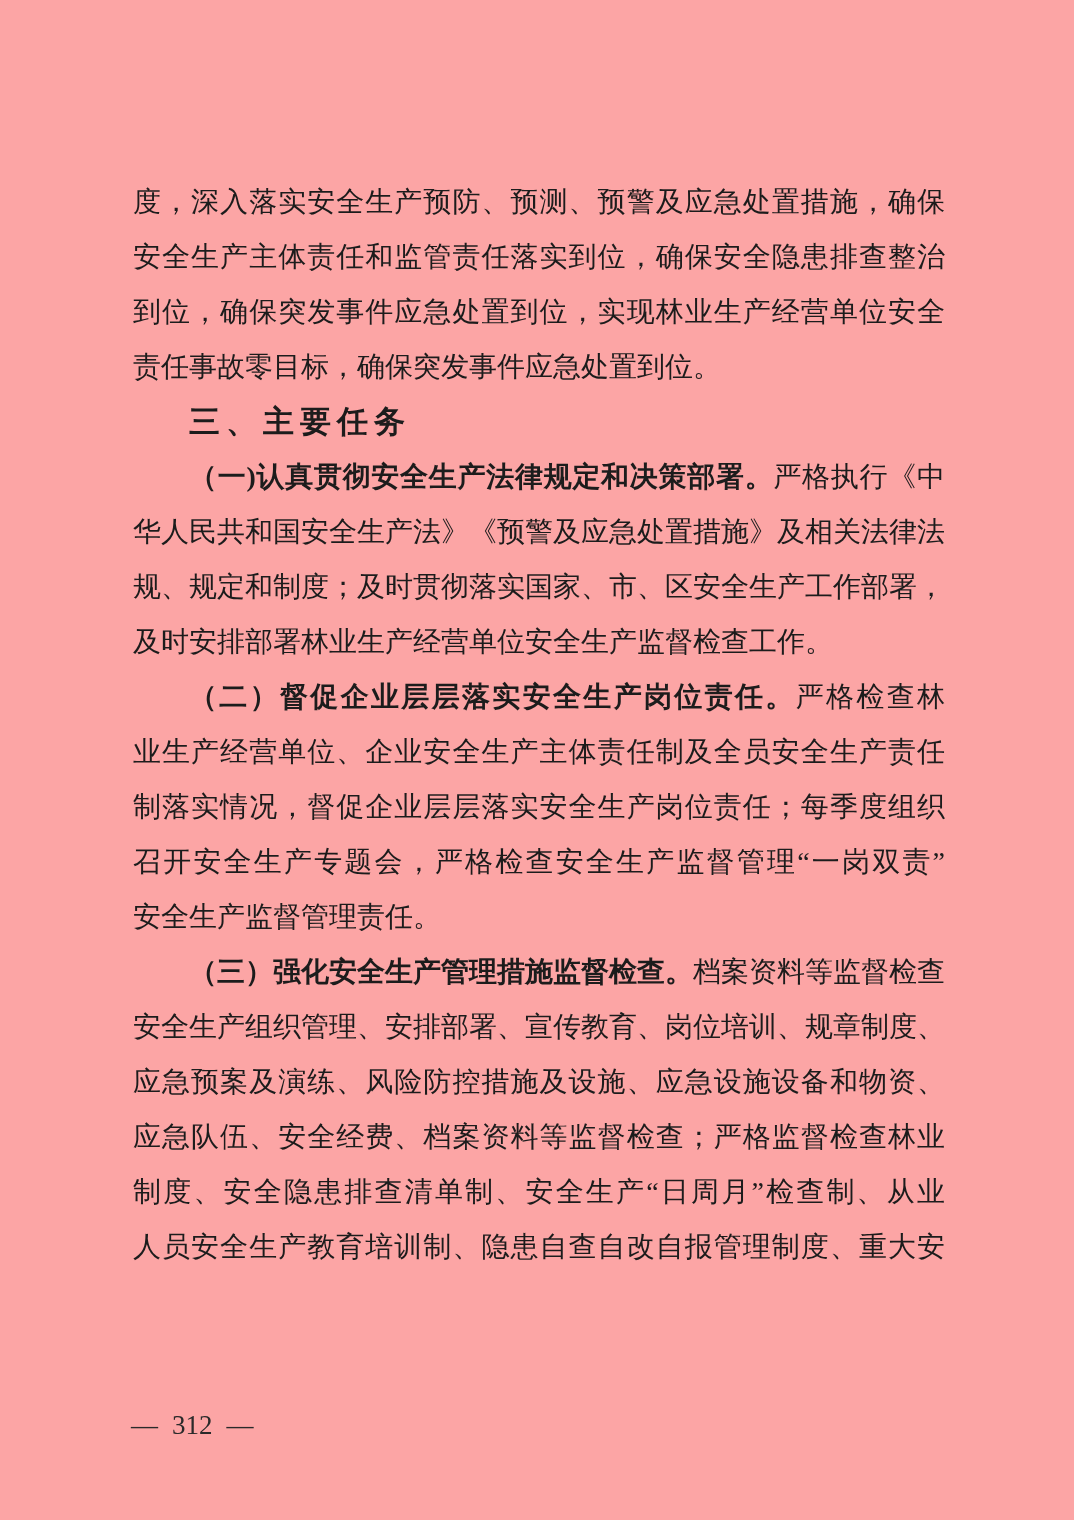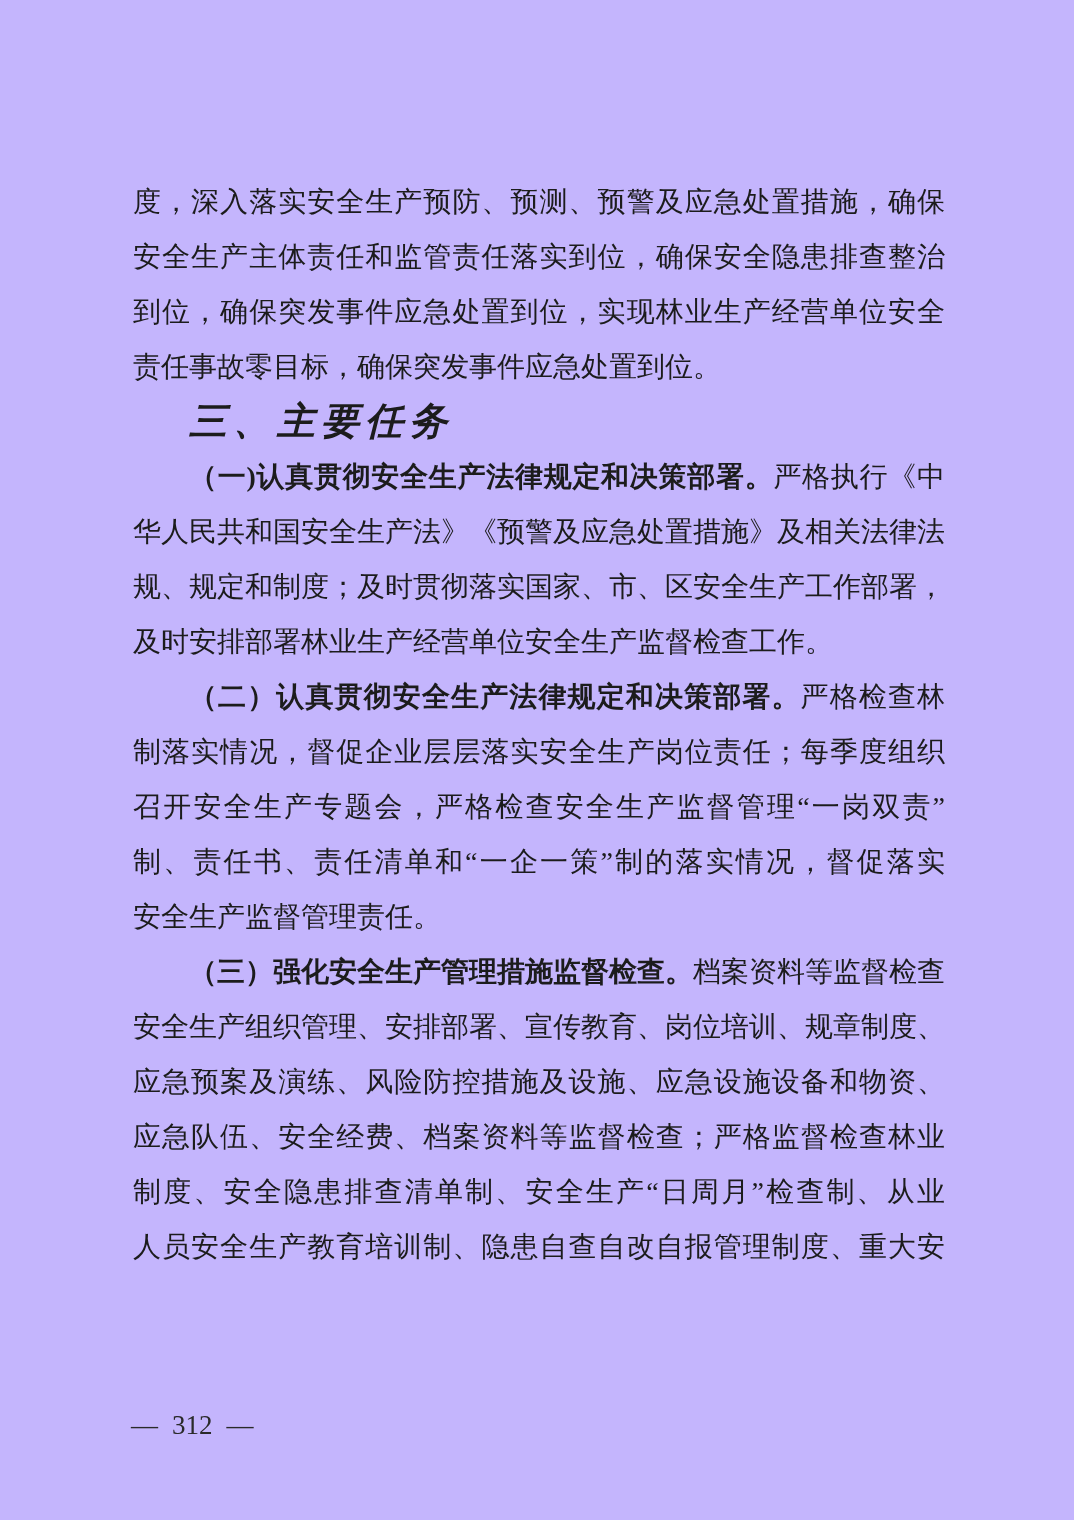--- a/index.html
+++ b/index.html
@@ -1,19 +1,19 @@
 <!DOCTYPE html>
 <html><head>
 <meta charset="utf-8">
 <style>
   html,body{margin:0;padding:0;background:#e8e8e8;}
   .page{
     position:relative;
     width:1074px;height:1520px;
-    background:#c4b5fd;
+    background:#fca5a5;
     color:#1c1c1c;
     font-family:"Liberation Serif","DejaVu Serif",serif;
     overflow:hidden;
     margin:0 auto;
   }
   .content{
     position:absolute;
     left:133px;top:174px;
     width:812px;
   }
@@ -27,23 +27,22 @@
   .line.full{
     text-align-last:justify;
   }
   .line.indent{
     text-indent:56px;
     font-family:Liberation Serif, serif;
   }
   .line.heading{
     font-family:"Liberation Sans","DejaVu Sans",sans-serif;
     font-weight:700;
-    font-size:38px;
+    font-size:31px;
     letter-spacing:6px;
-    font-style:italic;
   }
   .seg.b{
     font-weight:700;
   }
   .footer{
     position:absolute;
     left:131px;top:1410px;
     font-size:27px;
     color:#2a2a2a;
     display:flex;
@@ -60,24 +59,24 @@
   <div class="content">
       <div class="line full"><span class="seg">度，深入落实安全生产预防、预测、预警及应急处置措施，确保</span></div>
       <div class="line full"><span class="seg">安全生产主体责任和监管责任落实到位，确保安全隐患排查整治</span></div>
       <div class="line full"><span class="seg">到位，确保突发事件应急处置到位，实现林业生产经营单位安全</span></div>
       <div class="line"><span class="seg">责任事故零目标，确保突发事件应急处置到位。</span></div>
       <div class="line indent heading"><span class="seg b">三、主要任务</span></div>
       <div class="line full indent"><span class="seg b">（一)认真贯彻安全生产法律规定和决策部署。</span><span class="seg">严格执行《中</span></div>
       <div class="line full"><span class="seg">华人民共和国安全生产法》《预警及应急处置措施》及相关法律法</span></div>
       <div class="line full"><span class="seg">规、规定和制度；及时贯彻落实国家、市、区安全生产工作部署，</span></div>
       <div class="line"><span class="seg">及时安排部署林业生产经营单位安全生产监督检查工作。</span></div>
-      <div class="line full indent"><span class="seg b">（二）认真贯彻安全生产法律规定和决策部署。</span><span class="seg">严格检查林</span></div>
+      <div class="line full indent"><span class="seg b">（二）督促企业层层落实安全生产岗位责任。</span><span class="seg">严格检查林</span></div>
+      <div class="line full"><span class="seg">业生产经营单位、企业安全生产主体责任制及全员安全生产责任</span></div>
       <div class="line full"><span class="seg">制落实情况，督促企业层层落实安全生产岗位责任；每季度组织</span></div>
       <div class="line full"><span class="seg">召开安全生产专题会，严格检查安全生产监督管理“一岗双责”</span></div>
-      <div class="line full"><span class="seg">制、责任书、责任清单和“一企一策”制的落实情况，督促落实</span></div>
       <div class="line"><span class="seg">安全生产监督管理责任。</span></div>
       <div class="line full indent"><span class="seg b">（三）强化安全生产管理措施监督检查。</span><span class="seg">档案资料等监督检查</span></div>
       <div class="line full"><span class="seg">安全生产组织管理、安排部署、宣传教育、岗位培训、规章制度、</span></div>
       <div class="line full"><span class="seg">应急预案及演练、风险防控措施及设施、应急设施设备和物资、</span></div>
       <div class="line full"><span class="seg">应急队伍、安全经费、档案资料等监督检查；严格监督检查林业</span></div>
       <div class="line full"><span class="seg">制度、安全隐患排查清单制、安全生产“日周月”检查制、从业</span></div>
       <div class="line full"><span class="seg">人员安全生产教育培训制、隐患自查自改自报管理制度、重大安</span></div>
     </div>
 
   <div class="footer">

